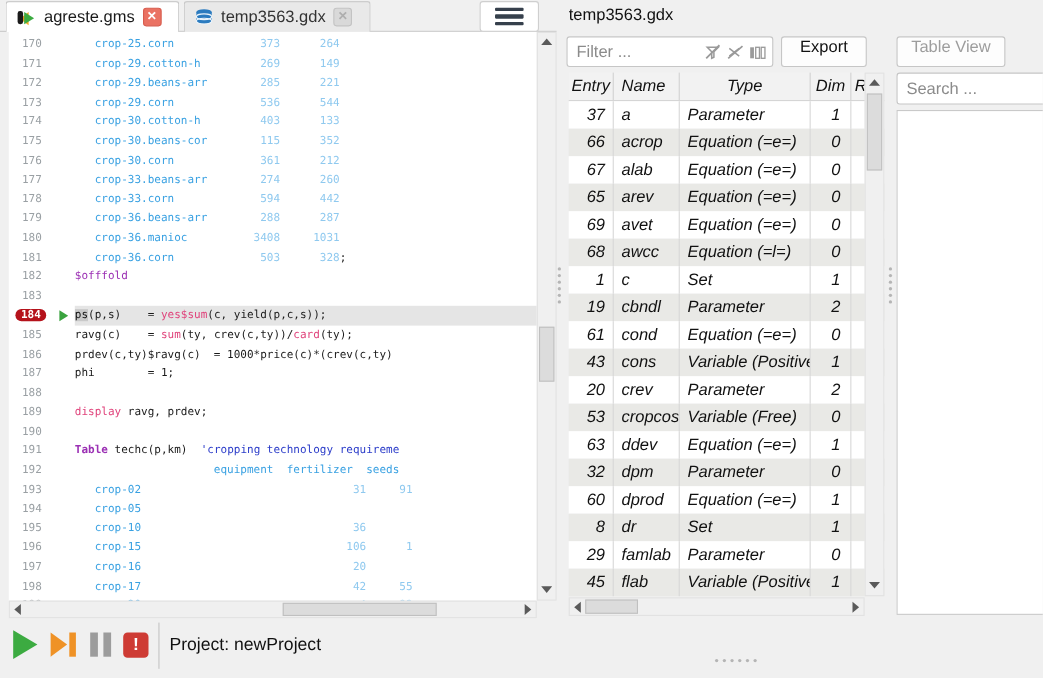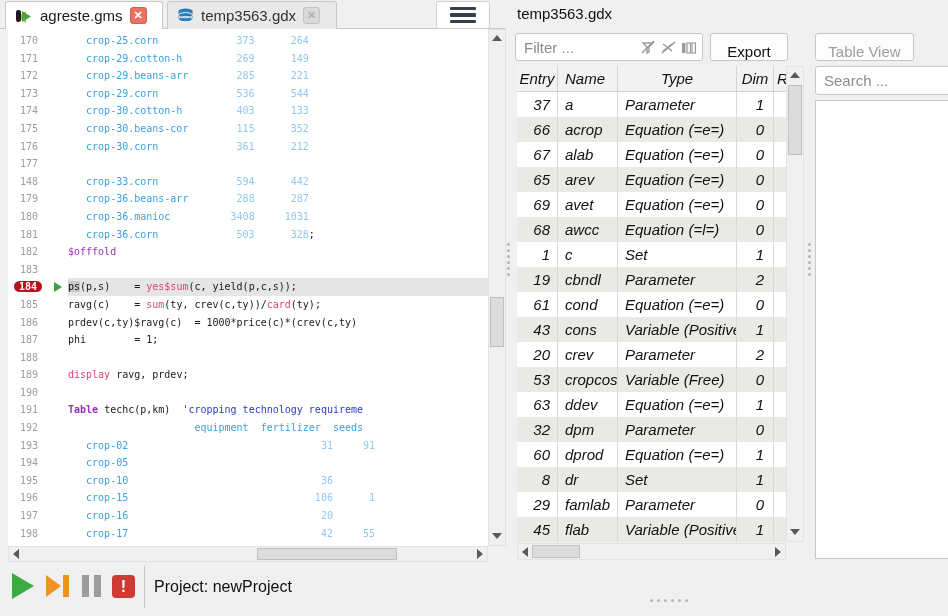--- a/index.html
+++ b/index.html
@@ -64,21 +64,21 @@
   .vdots i, .hdots i { width:3px; height:3px; background:#b5b5b5; border-radius:50%; display:block; }
   .hdots { display:flex; gap:4px; }
 
   
   #gdx-title { left:517px; top:5px; font-size:15px; color:#111; }
   .inputbox { position:absolute; background:#fff; border:1px solid #c6c6c6; border-radius:3px;
               font-size:15px; color:#8b8b8b; display:flex; align-items:center; padding:0 8px; }
   #filter-box { left:515px; top:33px; width:188px; height:28px; }
   #filter-icons { position:absolute; right:5px; top:5px; display:flex; gap:3px; }
   .btn { position:absolute; background:#fdfdfd; border:1px solid #c6c6c6; border-radius:3px;
-         font-size:15px; color:#111; display:flex; align-items:flex-end; justify-content:center; }
+         font-size:15px; color:#111; display:flex; align-items:flex-start; justify-content:center; }
   #export-btn { left:710px; top:33px; width:78px; height:28px; }
   #tableview-btn { left:815px; top:33px; width:99px; height:28px; color:#9d9d9d; }
   #search-box { left:815px; top:66px; width:140px; height:29px; }
   #results-panel { left:815px; top:100px; width:140px; height:459px; background:#fff; border:1px solid #c9c9c9; }
 
   #gdx-table { left:517px; top:66px; width:287px;font-style:italic; }
   .thead { display:flex; height:26px; background:#f2f2f2; border-bottom:1px solid #d2d2d2;
            font-size:15px; color:#111; }
   .th { display:flex; align-items:center; justify-content:center; border-right:1px solid #d2d2d2;
         overflow:hidden; white-space:nowrap; }
@@ -184,23 +184,24 @@
           <span class="code"><span class="tk-id">   crop-30.beans-cor</span><span class="tk-num">        115      352</span></span>
         </div>
         <div class="ed-line">
           <span class="gut">176</span>
           <span class="arrow"></span>
           <span class="code"><span class="tk-id">   crop-30.corn</span><span class="tk-num">             361      212</span></span>
         </div>
         <div class="ed-line">
           <span class="gut">177</span>
           <span class="arrow"></span>
-        </div>
-        <div class="ed-line">
-          <span class="gut">148</span>
+          <span class="code"><span class="tk-id">   crop-33.beans-arr</span><span class="tk-num">        274      260</span></span>
+        </div>
+        <div class="ed-line">
+          <span class="gut">178</span>
           <span class="arrow"></span>
           <span class="code"><span class="tk-id">   crop-33.corn</span><span class="tk-num">             594      442</span></span>
         </div>
         <div class="ed-line">
           <span class="gut">179</span>
           <span class="arrow"></span>
           <span class="code"><span class="tk-id">   crop-36.beans-arr</span><span class="tk-num">        288      287</span></span>
         </div>
         <div class="ed-line">
           <span class="gut">180</span>

